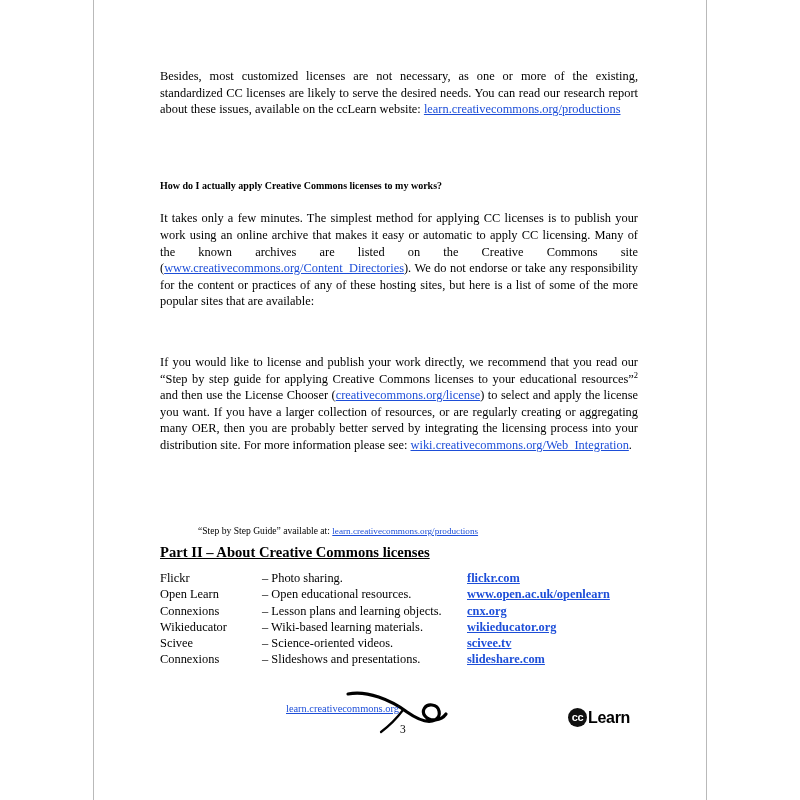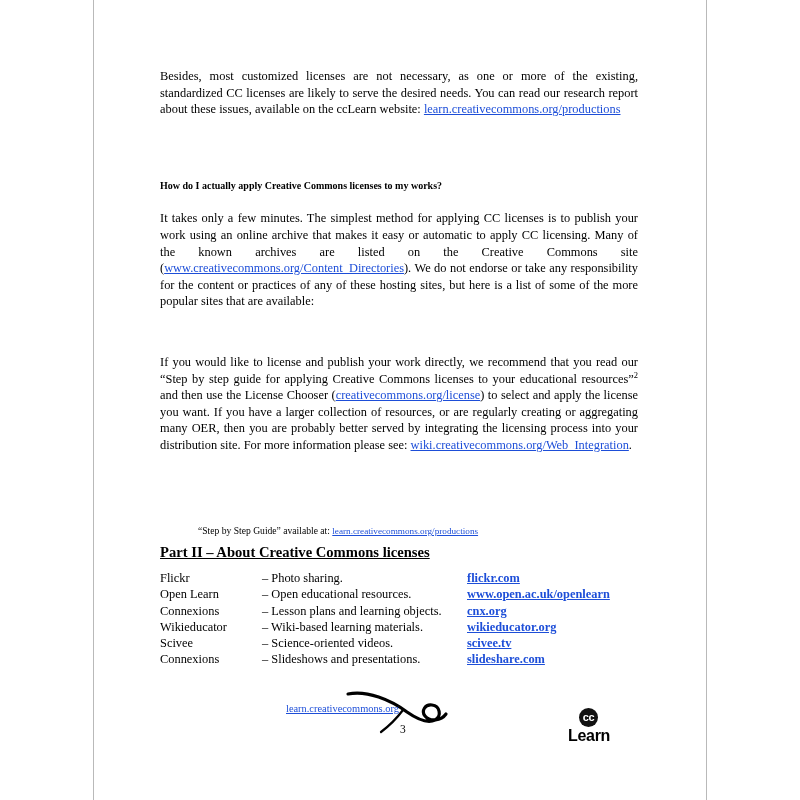--- a/index.html
+++ b/index.html
@@ -122,21 +122,20 @@
   .cclearn-logo {
     position: absolute;
     left: 568px;
     top: 708px;
     display: flex;
     align-items: center;
     font-family: "Liberation Sans", sans-serif;
     font-weight: bold;
     font-size: 16px;
     letter-spacing: -0.3px;
-    flex-direction: column;
   }
   .cclearn-logo .mark {
     width: 19px;
     height: 19px;
     border-radius: 50%;
     background: #111111;
     color: #ffffff;
     font-size: 11px;
     line-height: 19px;
     text-align: center;

